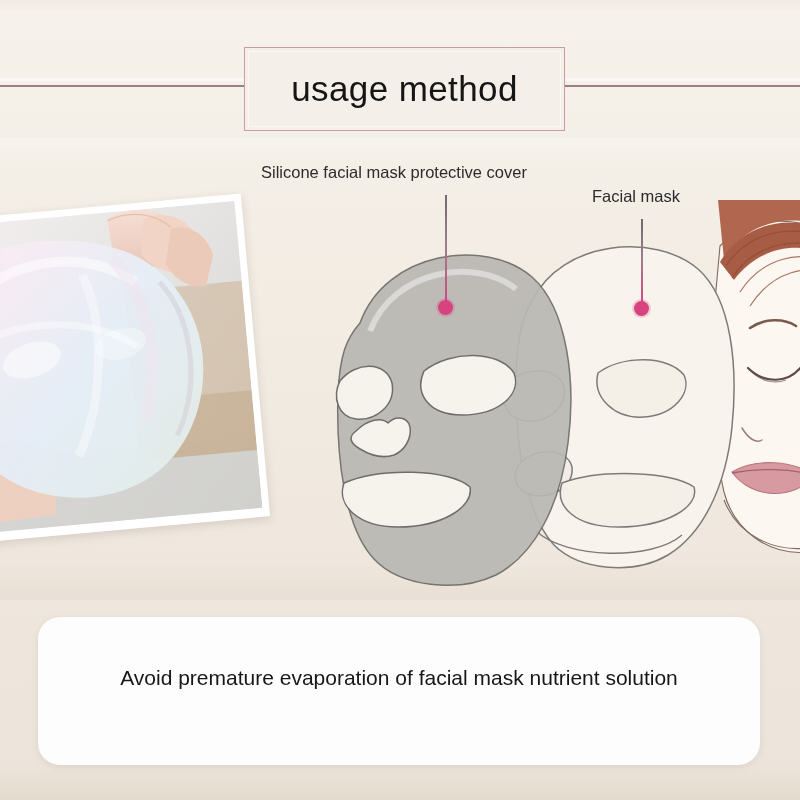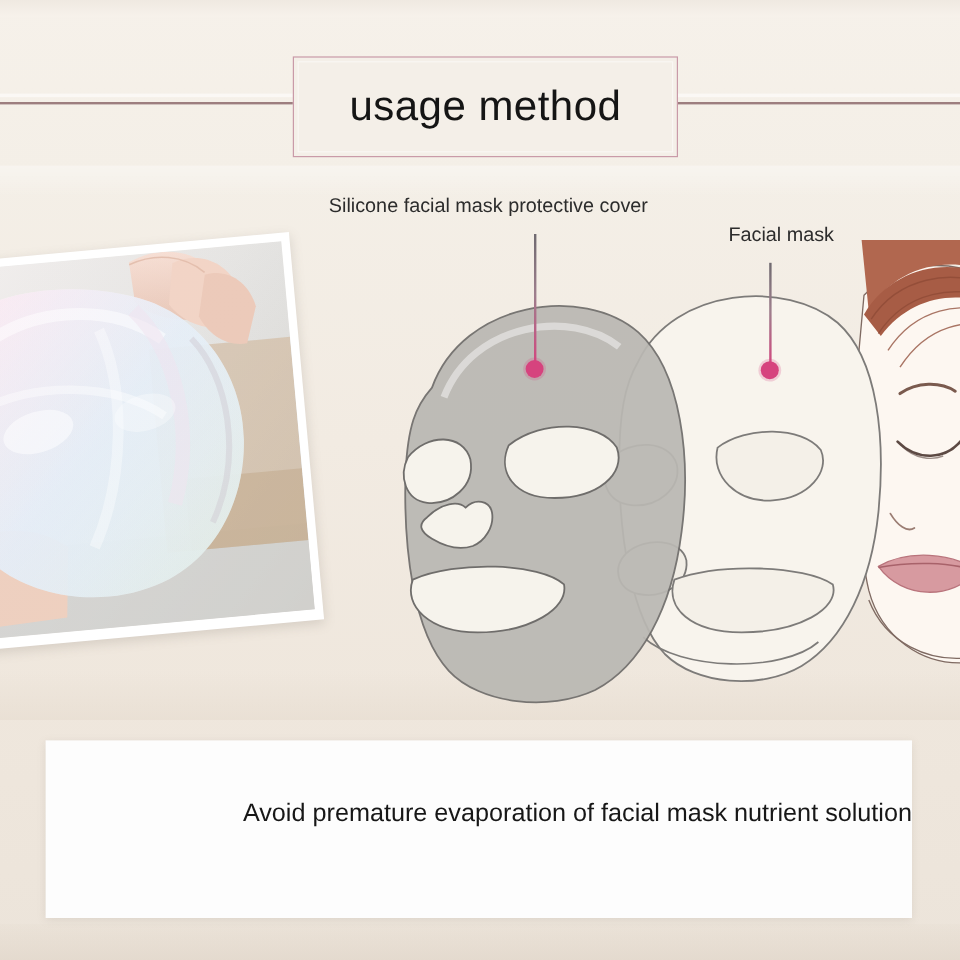--- a/index.html
+++ b/index.html
@@ -34,22 +34,22 @@
     position:absolute;left:3px;top:3px;right:3px;bottom:3px;
     border:1px solid rgba(255,255,255,.5);pointer-events:none;
   }
   .title-text{
     font-size:35px;color:#151515;letter-spacing:.4px;font-weight:400;
     position:relative;z-index:2;
   }
 
   
   .callout{position:absolute;font-size:16.5px;color:#2c2c2c;white-space:nowrap;}
-  .c-left{left:274px;top:163px;}
-  .c-right{left:607px;top:187px;}
+  .c-left{left:261px;top:163px;}
+  .c-right{left:592px;top:187px;}
   .leader{position:absolute;width:1.6px;
     background:linear-gradient(180deg,#6f6a70 0%,#9e7f8d 45%,#d6437e 100%);}
   .lead-left{left:445px;top:195px;height:112px;}
   .lead-right{left:641px;top:219px;height:89px;}
   .dot{position:absolute;width:15px;height:15px;border-radius:50%;
     background:#d6437e;box-shadow:0 0 0 2px rgba(214,67,126,.22);}
   .dot-left{left:438px;top:300px;}
   .dot-right{left:634px;top:301px;}
 
   
@@ -67,21 +67,21 @@
     box-sizing:border-box;
     box-shadow:0 3px 10px rgba(120,108,98,.22);
   }
   .photo-card .photo{position:relative;width:100%;height:100%;overflow:hidden;
     background:linear-gradient(155deg,#efeeec 0%,#e9e8e6 30%,#dedcd9 60%,#d4d2cf 100%);}
 
   
   .bottom-card{
     position:absolute;left:38px;top:617px;width:722px;height:148px;
     background:#fdfdfd;box-shadow:0 2px 7px rgba(150,140,130,.20);
-    display:flex;flex-direction:column;align-items:flex-end;justify-content:center;
+    display:flex;flex-direction:column;align-items:center;justify-content:center;border-radius:22px;
   }
   .bc-line{font-size:21px;color:#171717;white-space:nowrap;}
   .bc-line.l1{margin-bottom:26px;}
 </style>
 </head>
 <body>
 
 <div id="stage">
 
   <div class="band b1"></div>

